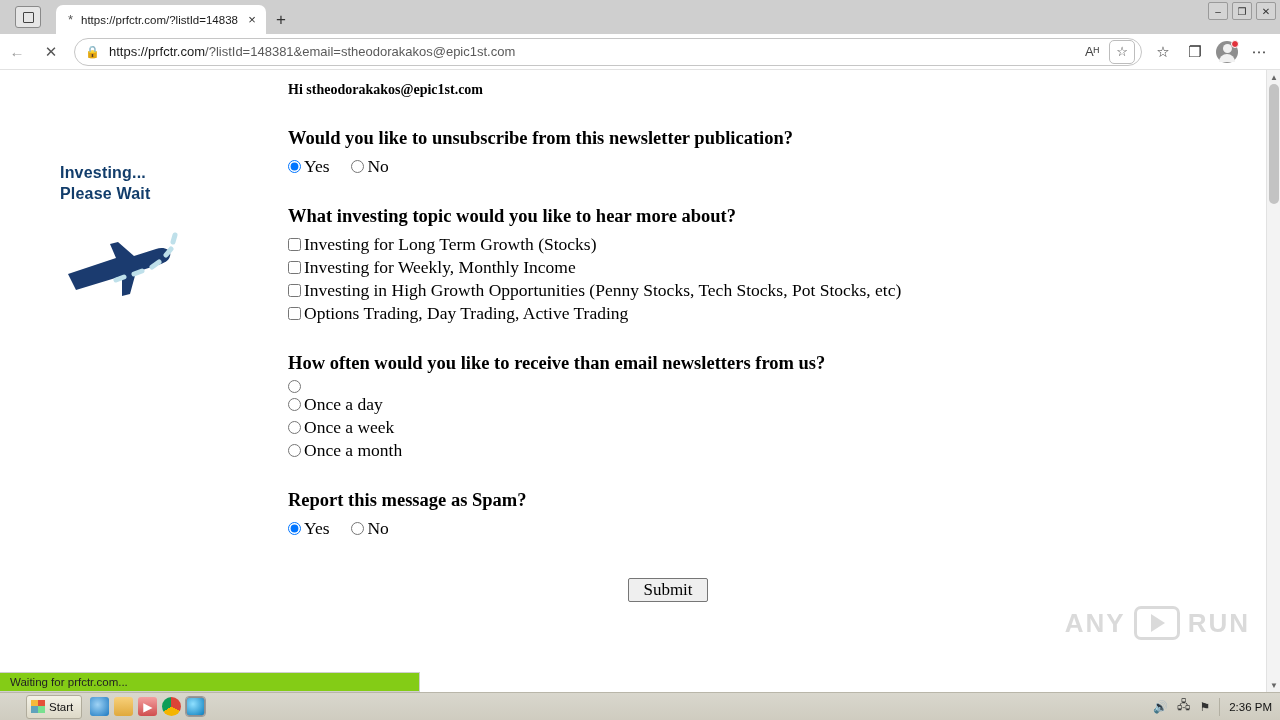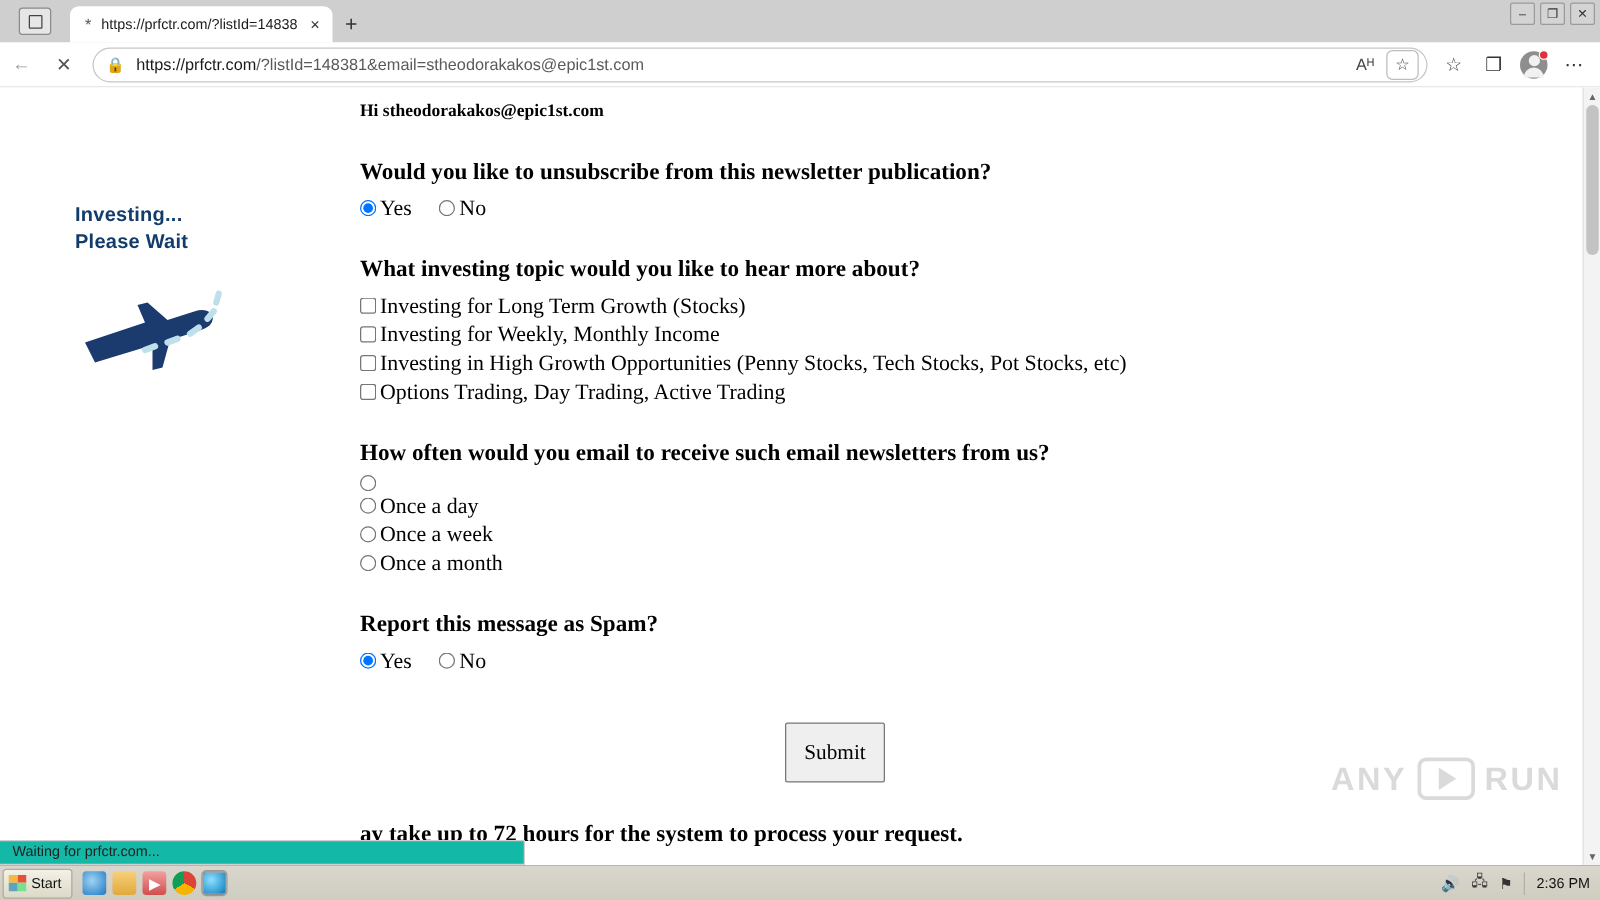--- a/index.html
+++ b/index.html
@@ -160,21 +160,21 @@
     margin: 0; padding: 0;
   }
   .opt-row input { margin: 0 3px 0 0; }
   .inline-group { display: flex; align-items: center; gap: 12px; }
   .inline-group .opt-row { margin-right: 10px; }
   .block-gap { height: 28px; }
   .submit-wrap { margin-top: 38px; text-align: center; width: 760px; }
   .submit-btn {
     font-family: "Liberation Serif", serif;
     font-size: 17px;
-    padding: 13px 14px;
+    padding: 1px 14px;
     border: 1px solid #767676;
     background: #efefef;
     border-radius: 2px;
   }
   .footnote {
     margin-top: 32px; font-weight: bold; font-size: 18.5px;
     width: 900px;
   }
 
   
@@ -207,32 +207,32 @@
   }
   .wm-play .tri {
     width: 0; height: 0; border-left: 14px solid #d9d9d9;
     border-top: 9px solid transparent; border-bottom: 9px solid transparent;
     margin-left: 3px;
   }
 
   
   .statusbar {
     position: absolute; left: 0; bottom: 28px; height: 20px;
-    background: #14b8a6; border: 1px solid #cfcfcf; border-left: none;
+    background: #84cc16; border: 1px solid #cfcfcf; border-left: none;
     padding: 0 10px; display: flex; align-items: center;
     font-family: "Liberation Sans", sans-serif; font-size: 11.5px; color: #222;
     min-width: 420px;
   }
 
   
   .taskbar {
     position: absolute; left: 0; bottom: 0; width: 1280px; height: 28px;
     background: linear-gradient(#d9d7cd, #cfccc0);
     border-top: 1px solid #b9b6a9;
-    display: flex; align-items: center;
+    display: flex; align-items: center; padding-left: 24px;
   }
   .start-btn {
     display: flex; align-items: center; gap: 4px;
     height: 24px; margin-left: 2px; padding: 0 8px 0 4px;
     background: linear-gradient(#f3f1e6, #ddd9c8);
     border: 1px solid #b0ac9c; border-radius: 3px;
     font-family: "Liberation Sans", sans-serif; font-size: 11.5px; color: #111;
   }
   .start-flag {
     width: 14px; height: 13px;
@@ -373,21 +373,21 @@
           </label>
           <label class="opt-row">
             <input type="checkbox" style="">
             <span>Options Trading, Day Trading, Active Trading</span>
           </label>
         </div>
 
         <div class="block-gap"></div>
 
         <div>
-          <div class="qhead">How often would you email to receive such email newsletters from us?</div>
+          <div class="qhead">How often would you like to receive than email newsletters from us?</div>
           <label class="opt-row">
             <input type="radio" name="freq" style="">
           </label>
           <label class="opt-row">
             <input type="radio" name="freq" style="">
             <span>Once a day</span>
           </label>
           <label class="opt-row">
             <input type="radio" name="freq" style="">
             <span>Once a week</span>
@@ -411,21 +411,20 @@
               <input type="radio" name="spam" style="">
               <span>No</span>
             </label>
           </div>
         </div>
 
         <div class="submit-wrap">
           <button class="submit-btn">Submit</button>
         </div>
 
-        <div class="footnote">ay take up to 72 hours for the system to process your request.</div>
       </div>
 
     </div>
 
     <div class="watermark">
       <span>ANY</span>
       <span class="wm-play">
           <span class="tri"></span>
         </span>
       <span>RUN</span>

